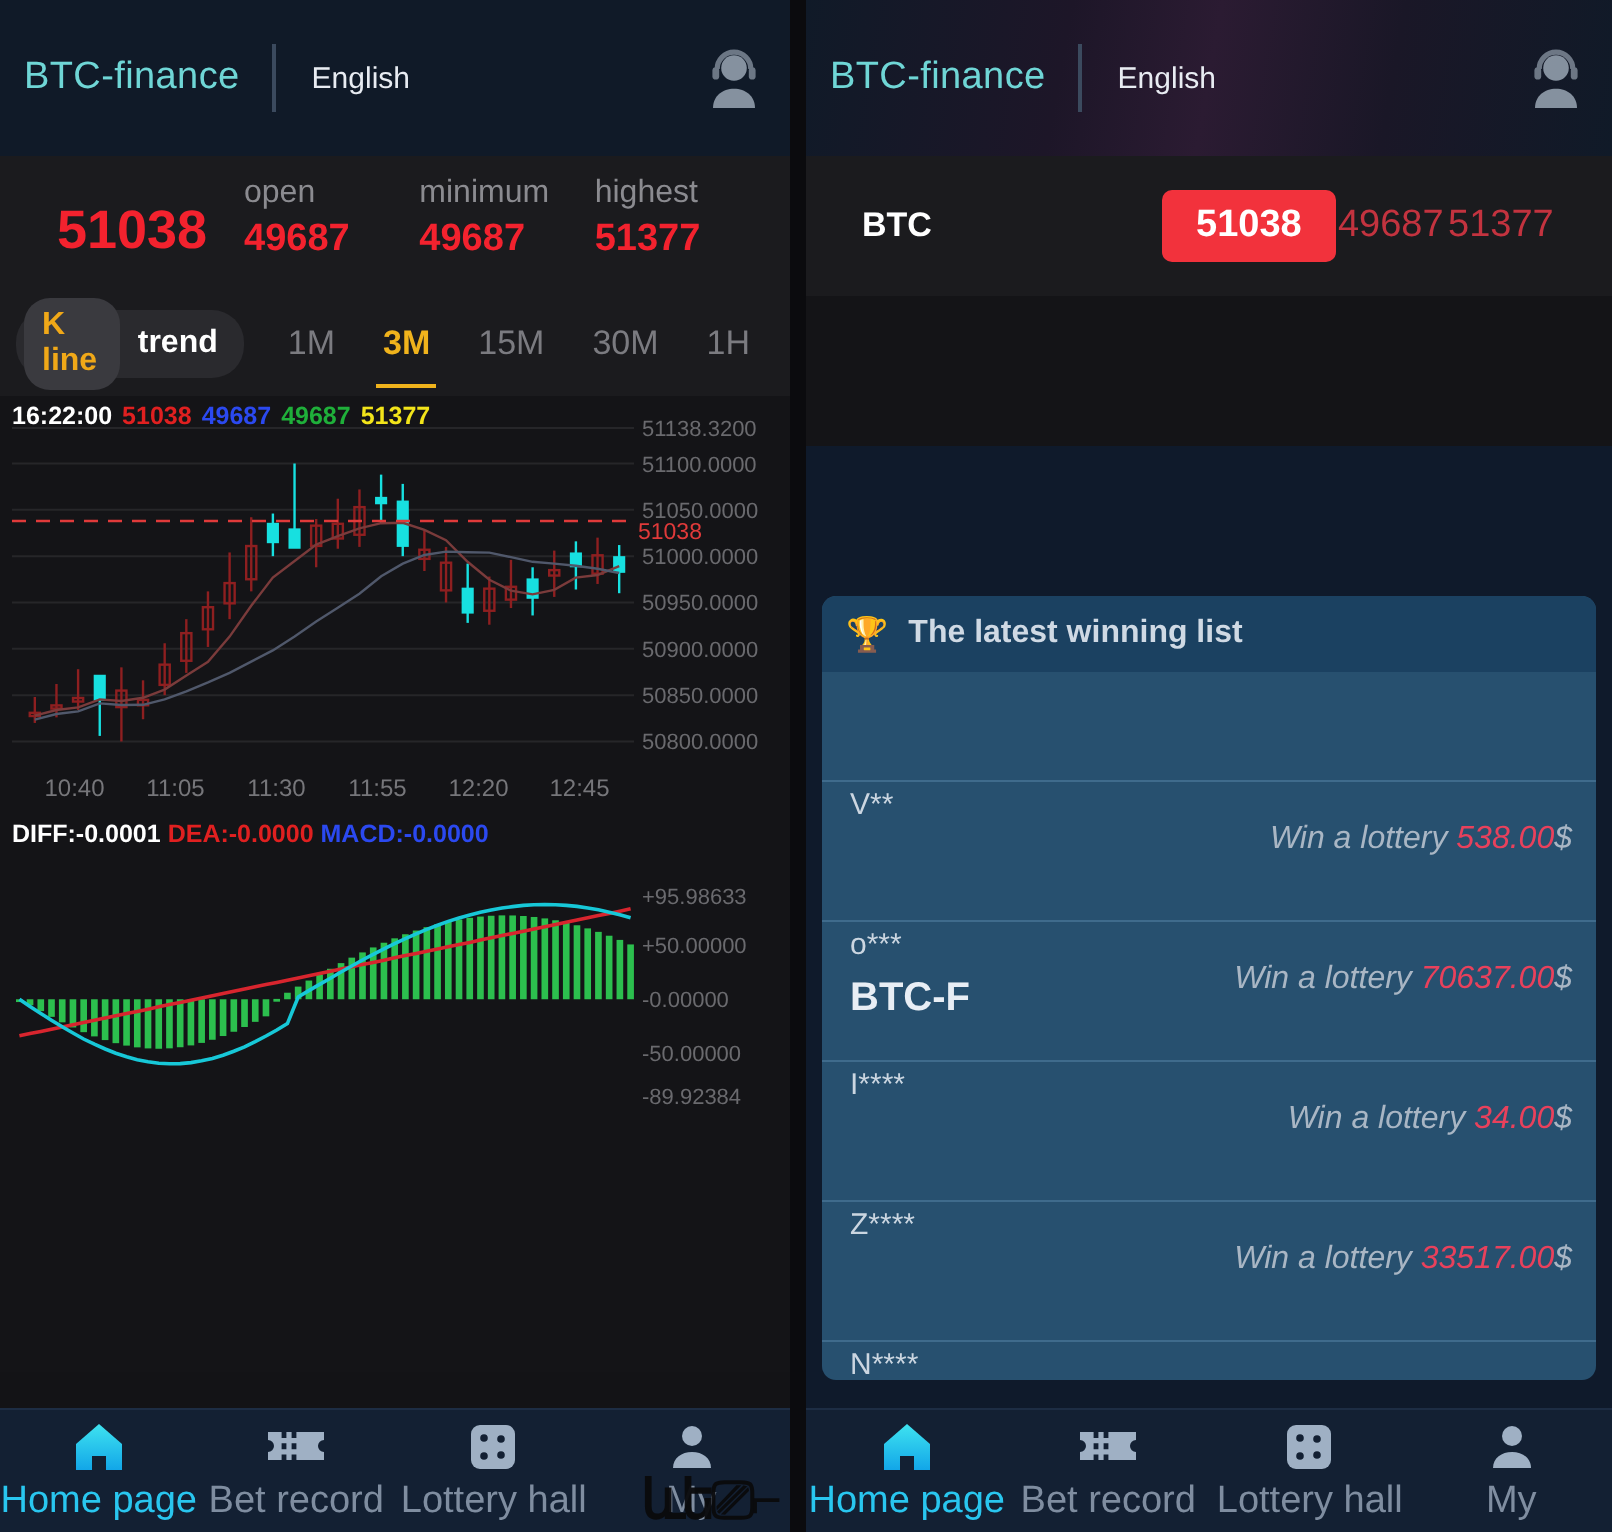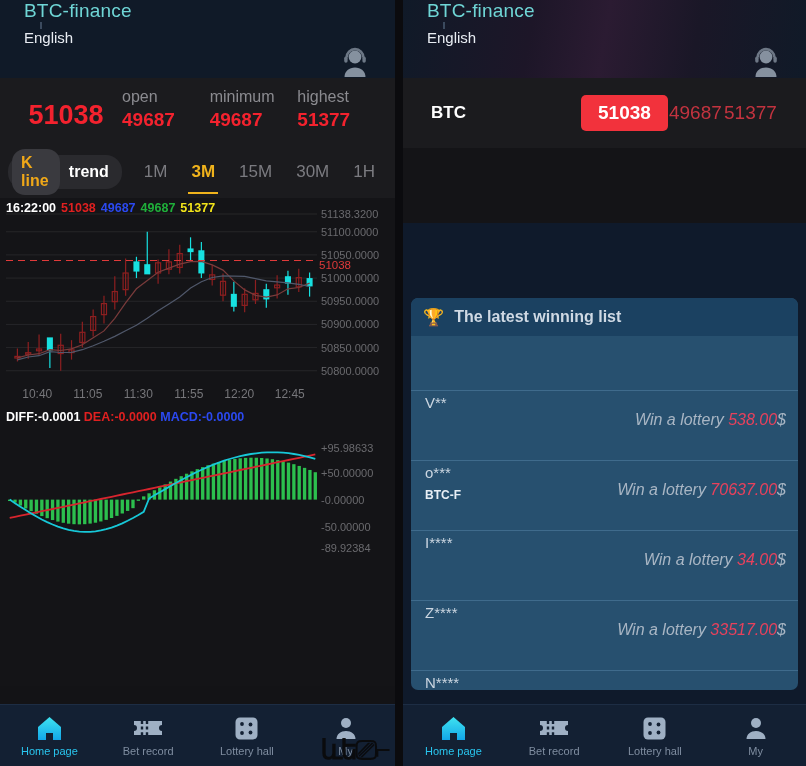--- a/index.html
+++ b/index.html
@@ -12,22 +12,22 @@
   .screen { display: flex; width: 806px; height: 766px; }
 
   
   .panel { position: relative; height: 766px; overflow: hidden; }
   .panel-left  { width: 395px; background: #131316; }
   .gap { width: 8px; height: 766px; background: #0b0b0e; }
   .panel-right { width: 403px; background: #0f1a2b; }
 
   
   .appbar {
-    height: 78px; display: flex; 
-    padding: 0 24px; position: relative; flex-direction: column;
+    height: 78px; display: flex; align-items: center;
+    padding: 0 12px; position: relative;
   }
   .appbar-left  { background: #101a28; }
   .appbar-right {
     background: linear-gradient(100deg,#101a28 0%,#1d1628 32%,#2b1b32 50%,#1a1727 72%,#101a28 100%);
   }
   .brand { color: #6fd6d6; font-size: 19px; letter-spacing: .2px; }
   .vbar { width: 2px; height: 34px; background: #3b4a5e; margin: 0 18px 0 16px; }
   .lang { color: #e8ecf2; font-size: 15px; }
   .avatar-btn { margin-left: auto; width: 32px; height: 32px; opacity: .85; }
   .avatar-btn svg { display: block; }
@@ -116,38 +116,38 @@
   }
   .trophy { font-size: 17px; margin-right: 10px; }
   .win-title { color: #cfd9e4; font-size: 16px; font-weight: bold; }
   .win-scroll { padding-top: 22px; }
   .win-row {
     position: relative; height: 70px; padding: 4px 14px 0 14px;
     border-top: 1px solid #3f6b8c;
   }
   .win-row:first-child { border-top: none; }
   .win-user { color: #cbd6e1; font-size: 15px; line-height: 1.1; }
-  .win-sub { color: #e8eef5; font-size: 12px; font-weight: bold; margin-top: 6px; }
+  .win-sub { color: #e8eef5; font-size: 20px; font-weight: bold; margin-top: 6px; }
   .win-amt {
     position: absolute; right: 12px; top: 20px;
     color: #a9b6c4; font-size: 16px; font-style: italic; white-space: nowrap;
   }
   .win-amt b { color: #e8415c; font-weight: normal; }
   .win-amt i { color: #a9b6c4; font-style: italic; }
   .row-top-offset { top: -30px; }
 
   
   .navbar {
     position: absolute; bottom: 0; left: 0; right: 0; height: 62px;
     background: #132033; border-top: 1px solid #1d2d44;
     display: flex; align-items: center;
   }
   .nav-item { flex: 1; text-align: center; }
   .nav-ico { height: 28px; display: flex; align-items: center; justify-content: center; }
-  .nav-lbl { font-size: 11px; color: #7f8da0; margin-top: 3px; }
+  .nav-lbl { font-size: 19px; color: #7f8da0; margin-top: 3px; }
   .nav-item.active .nav-lbl { color: #29c6ef; }
   .watermark {
     position: absolute; right: 6px; bottom: 0px; z-index: 9;
     font-size: 27px; color: #0a0a0c; font-weight: bold; letter-spacing: -2px;
     opacity: .95;
   }
 </style>
 </head>
 <body>
 

